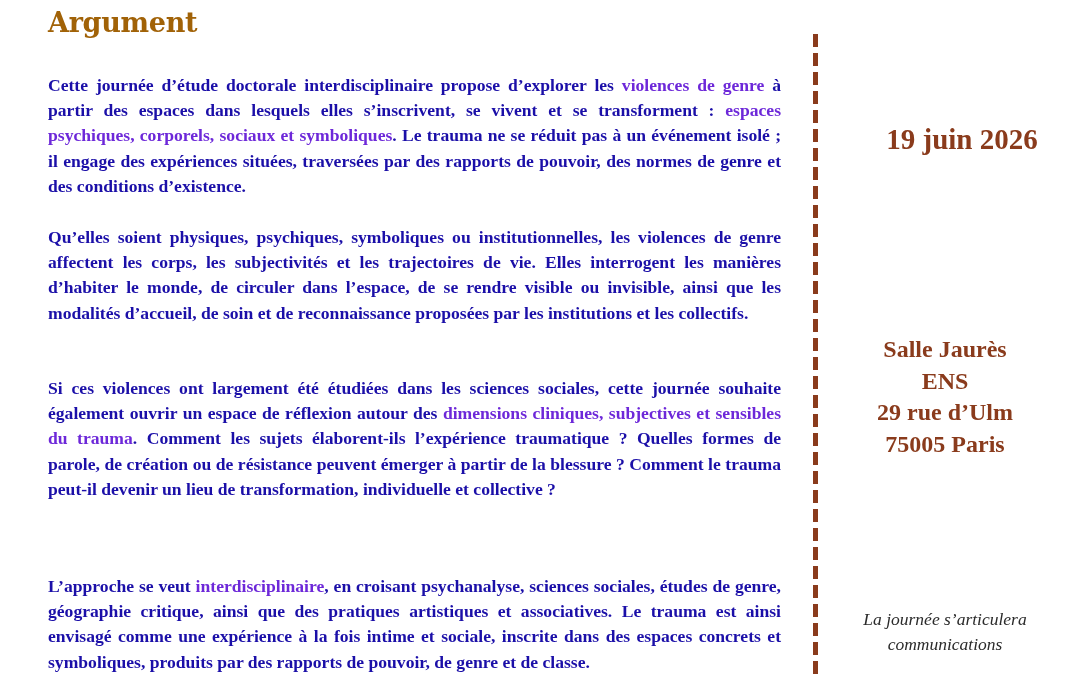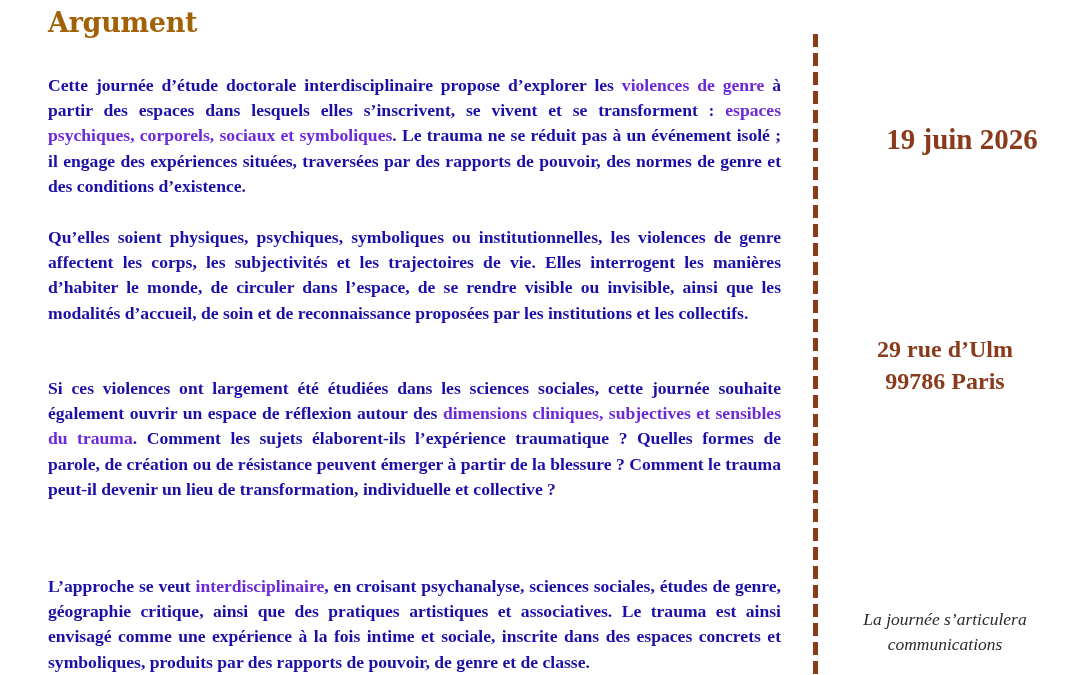--- a/index.html
+++ b/index.html
@@ -124,21 +124,23 @@
 
   <p class="para p4"><span>L’approche se veut </span><span class="hl">interdisciplinaire</span><span>, en croisant psychanalyse, sciences sociales, études de genre, géographie critique, ainsi que des pratiques artistiques et associatives. Le trauma est ainsi envisagé comme une expérience à la fois intime et sociale, inscrite dans des espaces concrets et symboliques, produits par des rapports de pouvoir, de genre et de classe.</span></p>
 </div>
 
 <div class="divider"></div>
 
 <div class="side-col">
   <p class="date">19 juin 2026</p>
 
   <div class="venue">
+    <div>Salle Jaurès</div>
+    <div>ENS</div>
     <div>29 rue d’Ulm</div>
-    <div>99786 Paris</div>
+    <div>75005 Paris</div>
   </div>
 
   <div class="note">
     <div>La journée s’articulera</div>
     <div>communications</div>
   </div>
 </div>
 
 </body></html>

